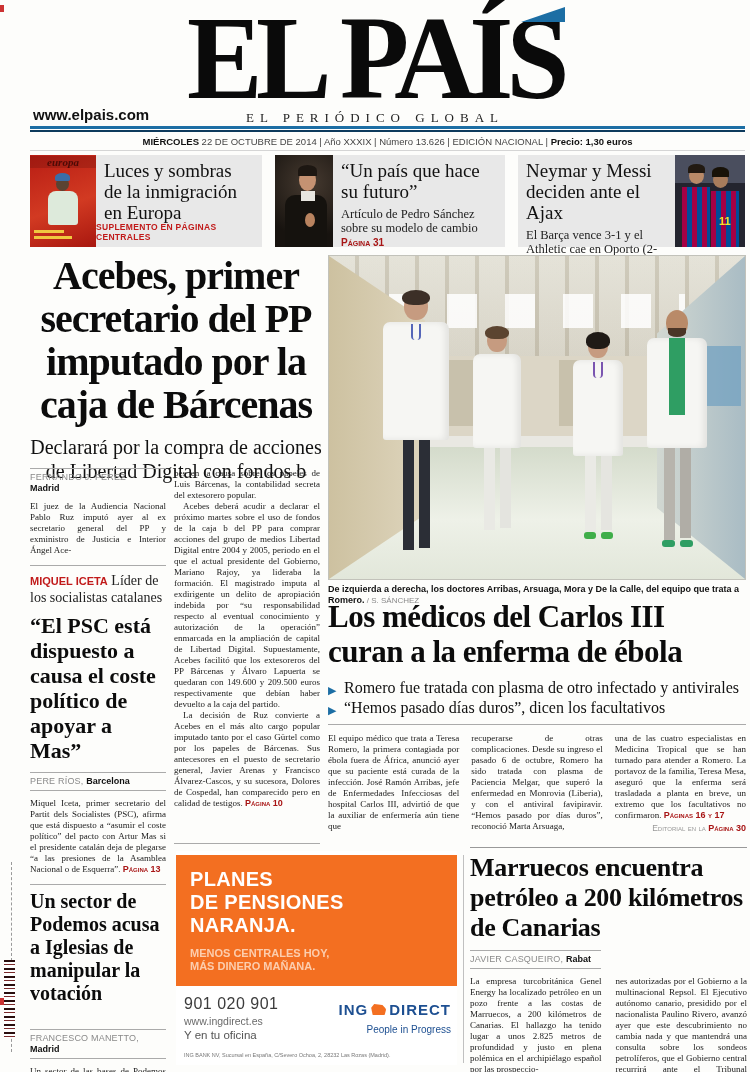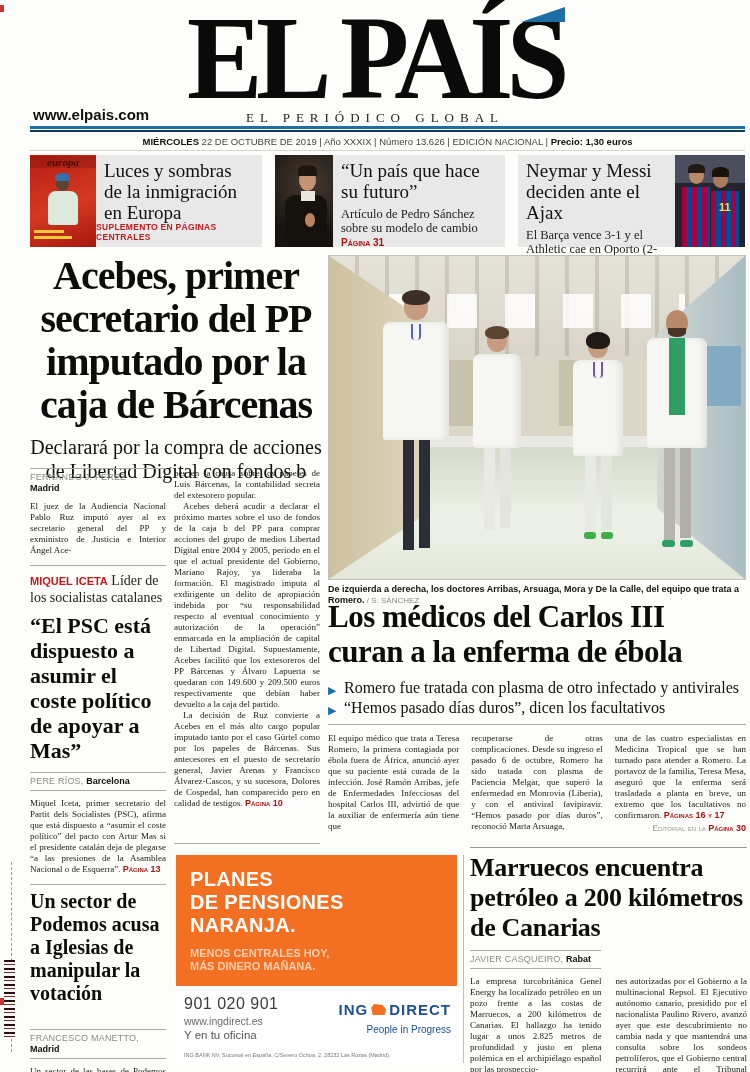--- a/index.html
+++ b/index.html
@@ -71,21 +71,21 @@
     border-radius:50%; background:#b98a68; }
   .ms-hair1 { position:absolute; left:13px; top:9px; width:17px; height:9px;
     border-radius:50% 50% 0 0; background:#221a12; }
   .ms-head2 { position:absolute; left:38px; top:16px; width:15px; height:17px;
     border-radius:50%; background:#a87c5c; }
   .ms-hair2 { position:absolute; left:37px; top:12px; width:17px; height:10px;
     border-radius:50% 50% 0 0; background:#181208; }
   .ms-shirt1, .ms-shirt2 { position:absolute; top:32px; width:28px; height:60px;
     background:repeating-linear-gradient(90deg,#a50044 0 5px,#004c99 5px 10px); }
   .ms-shirt1 { left:7px; } .ms-shirt2 { left:36px; top:36px; }
-  .ms-num { position:absolute; left:44px; top:46px; color:#f5e32a; font-weight:bold;
+  .ms-num { position:absolute; left:44px; top:60px; color:#f5e32a; font-weight:bold;
     font-family:"Liberation Sans", sans-serif; font-size:11px; }
   
   .lead { position:absolute; left:30px; top:254px; width:292px;text-align:center; }
   .lead h1 { font-size:40px; line-height:43px; letter-spacing:-1px; color:#0c0c0c; font-weight:bold; }
   .lead .subhead { font-size:20px; line-height:24px; margin-top:9px; color:#111; font-weight:normal; }
   .colA { position:absolute; left:30px; top:468px; width:136px; }
   .colB { position:absolute; left:174px; top:468px; width:146px; height:376px;
     overflow:hidden; border-bottom:1px solid #aaa; }
   .body { font-size:9px; line-height:11px; text-align:justify; color:#1a1a1a; }
   .indent { text-indent:9px; }
@@ -189,21 +189,21 @@
 </head>
 <body>
 
 <div id="page">
 
   <div class="logo">EL PAÍS</div>
   <div class="wedge"></div>
   <div class="site-url">www.elpais.com</div>
   <div class="tagline">EL PERIÓDICO GLOBAL</div>
   <div class="bluebar"></div>
-  <div class="datestrip"><b>MIÉRCOLES</b><span> 22 DE OCTUBRE DE 2019 | Año XXXIX | Número 13.626 | EDICIÓN NACIONAL | </span><b>Precio: 1,30 euros</b></div>
+  <div class="datestrip"><b>MIÉRCOLES</b><span> 22 DE OCTUBRE DE 2014 | Año XXXIX | Número 13.626 | EDICIÓN NACIONAL | </span><b>Precio: 1,30 euros</b></div>
 
   <div class="teasers">
     <div class="teaser" style="flex:0 0 232px">
       <div class="europa">
         <div class="europa-title">europa</div>
         <div class="eu-dress"></div>
         <div class="eu-head"></div>
         <div class="eu-wrap"></div>
         <div class="eu-cap1"></div>
         <div class="eu-cap2"></div>
@@ -250,21 +250,21 @@
 
   <div class="colA">
     <div class="byline">
       <div class="bname">FERNANDO J. PÉREZ</div>
       <div class="bcity">Madrid</div>
     </div>
     <p class="body">El juez de la Audiencia Nacional Pablo Ruz imputó ayer al ex secretario general del PP y exministro de Justicia e Interior Ángel Ace-</p>
 
     <div class="iceta">
       <p class="kickline"><span class="kicker-red">MIQUEL ICETA</span><span class="kicker-rest"> Líder de los socialistas catalanes</span></p>
-      <h2>“El PSC está dispuesto a asumir el coste político de apoyar a Mas”</h2>
+      <h2>“El PSC está dispuesto a causa el coste político de apoyar a Mas”</h2>
       <div class="byline boxed"><span class="bname">PERE RÍOS, </span><span class="bcity">Barcelona</span></div>
       <p class="body"><span>Miquel Iceta, primer secretario del Partit dels Socialistes (PSC), afirma que está dispuesto a “asumir el coste político” del pacto con Artur Mas si el presidente catalán deja de plegarse “a las presiones de la Asamblea Nacional o de Esquerra”.</span> <span class="pageref-body">Página 13</span></p>
     </div>
 
     <div class="podemos">
       <h2>Un sector de Podemos acusa a Iglesias de manipular la votación</h2>
       <div class="byline boxed"><span class="bname">FRANCESCO MANETTO, </span><span class="bcity">Madrid</span></div>
       <p class="body"><span>Un sector de las bases de Podemos acusa a los fundadores de intentar condicionar el proceso de votación del programa político, que terminará el domingo. Las críticas apuntan a que este método beneficia a las actuales cabezas visibles.</span> </p>
     </div>
   </div>

